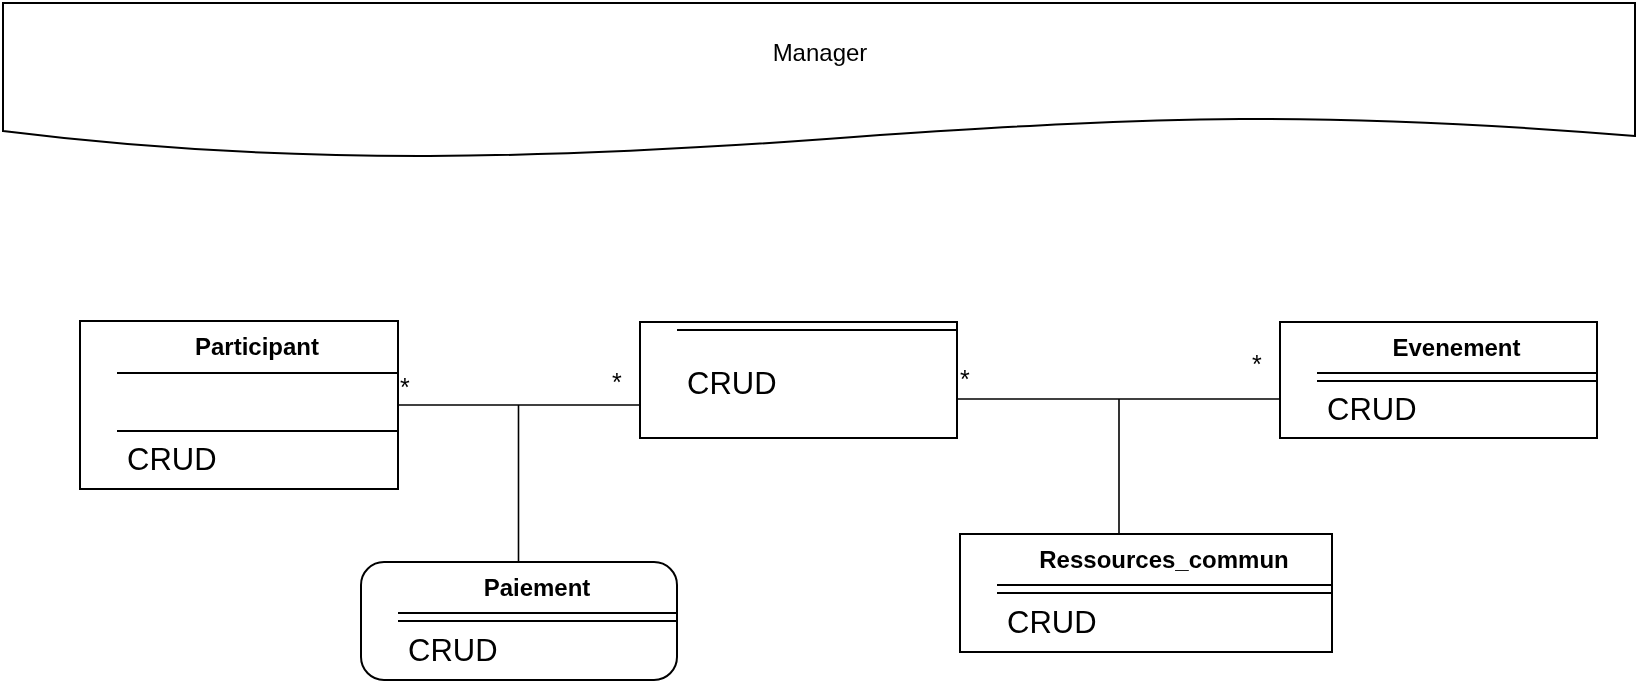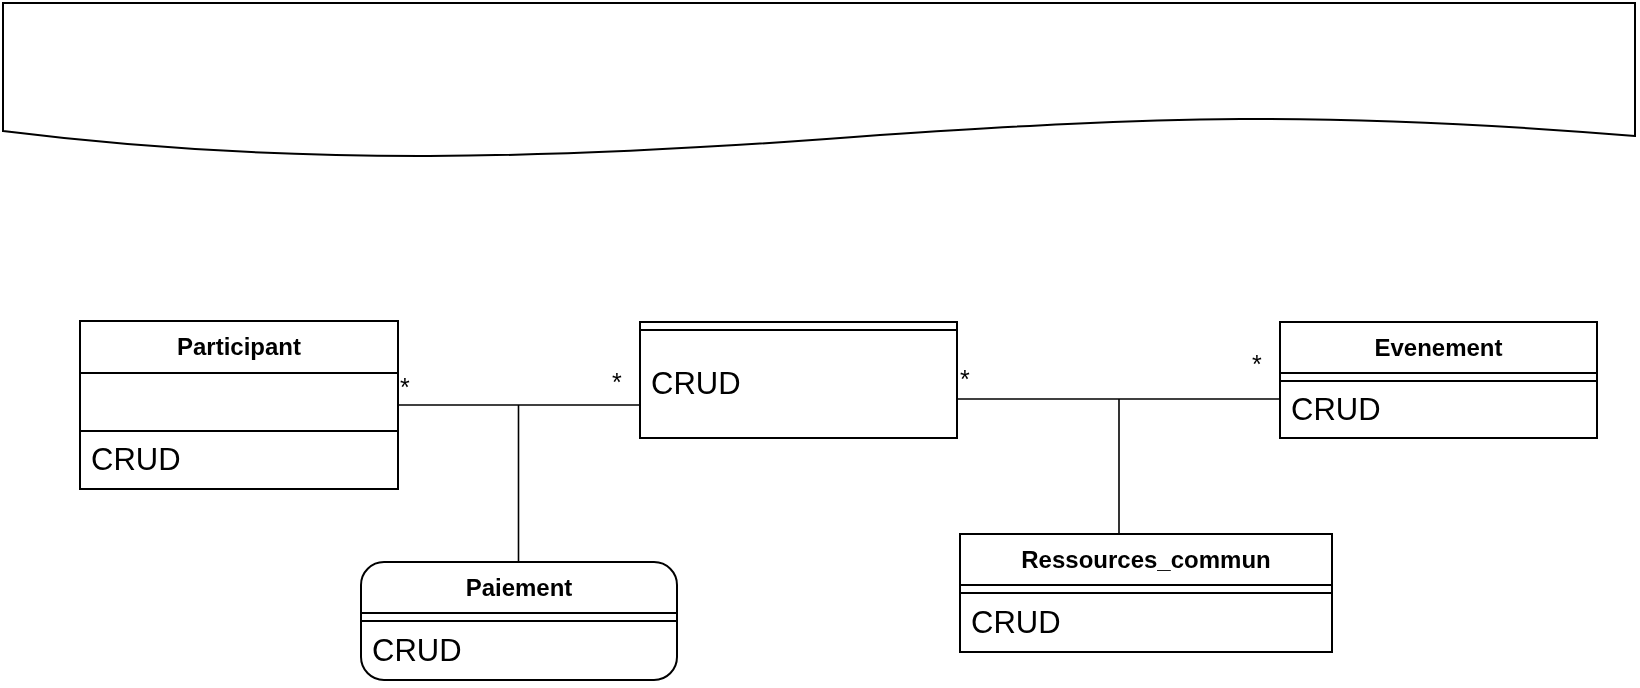--- a/index.html
+++ b/index.html
@@ -25,20 +25,21 @@
     font-size: 24px;
     line-height: 1.1;
   }
   .uml-class {
     position: absolute;
     box-sizing: border-box;
     border: 2px solid #000000;
     background: #ffffff;
     display: flex;
     flex-direction: column;
+    padding-left: 36px;
   }
   .uml-class .sec { box-sizing: border-box; }
   .uml-class .title {
     border-bottom: 2px solid #000000;
     display: flex;
     align-items: center;
     justify-content: center;
     font-weight: bold;
     font-size: 24px;
   }
@@ -89,20 +90,21 @@
 
     <path d="M 399 405 H 639" fill="none" stroke="#000000" stroke-width="1.6"></path>
 
     <path d="M 518.5 405 V 561" fill="none" stroke="#000000" stroke-width="1.6"></path>
 
     <path d="M 958 399 H 1279" fill="none" stroke="#000000" stroke-width="1.6"></path>
 
     <path d="M 1119 399 V 561" fill="none" stroke="#000000" stroke-width="1.6"></path>
   </svg>
 
+  <div class="pkg-label">Manager</div>
 
   <div class="uml-class cls-participant">
     <div class="sec title">Participant</div>
     <div class="sec attrs"></div>
     <div class="sec ops">CRUD</div>
   </div>
 
   <div class="uml-class cls-evenement">
     <div class="sec attrs"></div>
     <div class="sec ops">CRUD</div>

